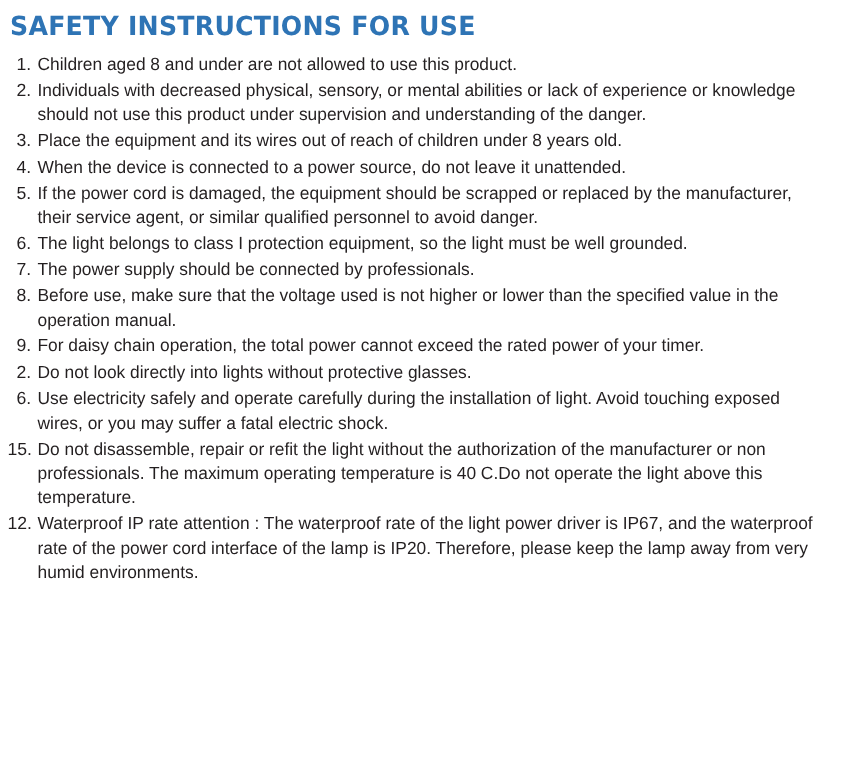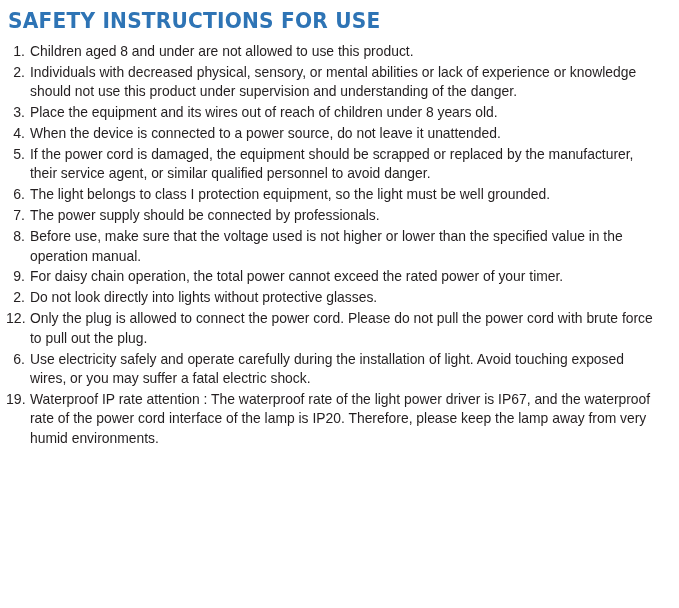--- a/index.html
+++ b/index.html
@@ -100,25 +100,25 @@
     </li>
     <li>
       <span class="num">9.</span>
       <span class="txt">For daisy chain operation, the total power cannot exceed the rated power of your timer.</span>
     </li>
     <li>
       <span class="num">2.</span>
       <span class="txt">Do not look directly into lights without protective glasses.</span>
     </li>
     <li>
-      <span class="num">12.</span>
-      <span class="txt">Only the plug is allowed to connect the power cord. Please do not pull the power cord with brute force to pull out the plug.</span>
-    </li>
-    <li>
       <span class="num">6.</span>
       <span class="txt">Use electricity safely and operate carefully during the installation of light. Avoid touching exposed wires, or you may suffer a fatal electric shock.</span>
     </li>
     <li>
-      <span class="num">19.</span>
+      <span class="num">15.</span>
+      <span class="txt">Do not disassemble, repair or refit the light without the authorization of the manufacturer or non professionals. The maximum operating temperature is 40 C.Do not operate the light above this temperature.</span>
+    </li>
+    <li>
+      <span class="num">12.</span>
       <span class="txt">Waterproof IP rate attention :  The waterproof rate of the light power driver is IP67, and the waterproof rate of the power cord interface of the lamp is IP20. Therefore, please keep the lamp away from very humid environments.</span>
     </li>
   </ol>
 </div>
 
 </body></html>

